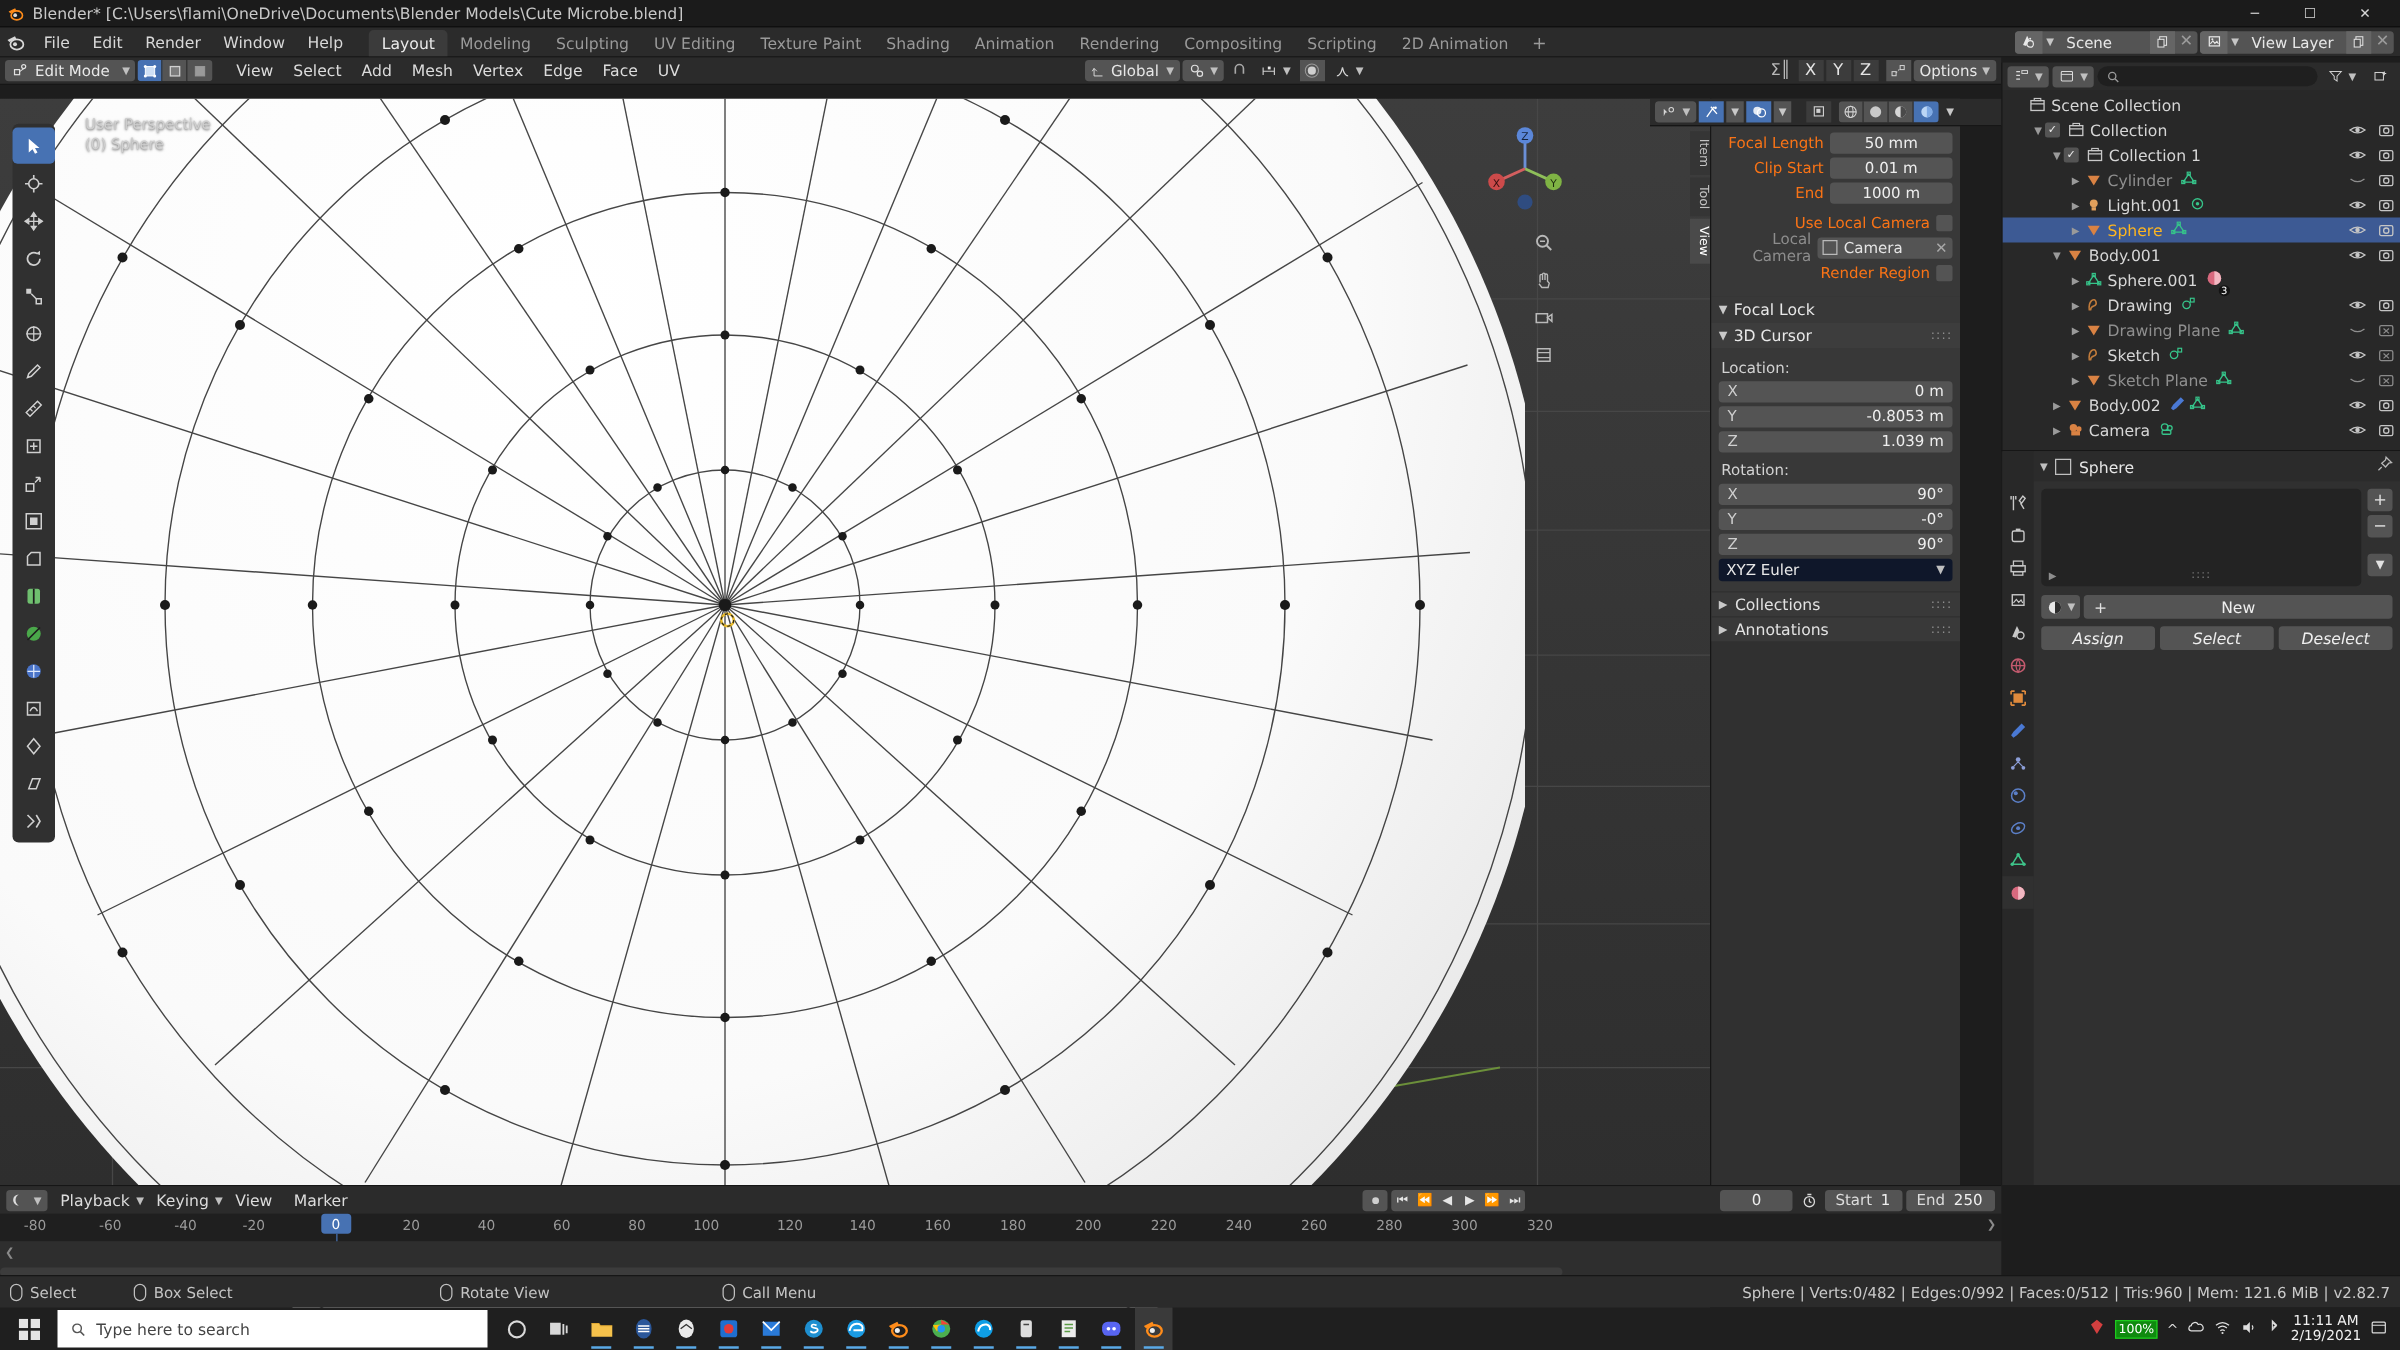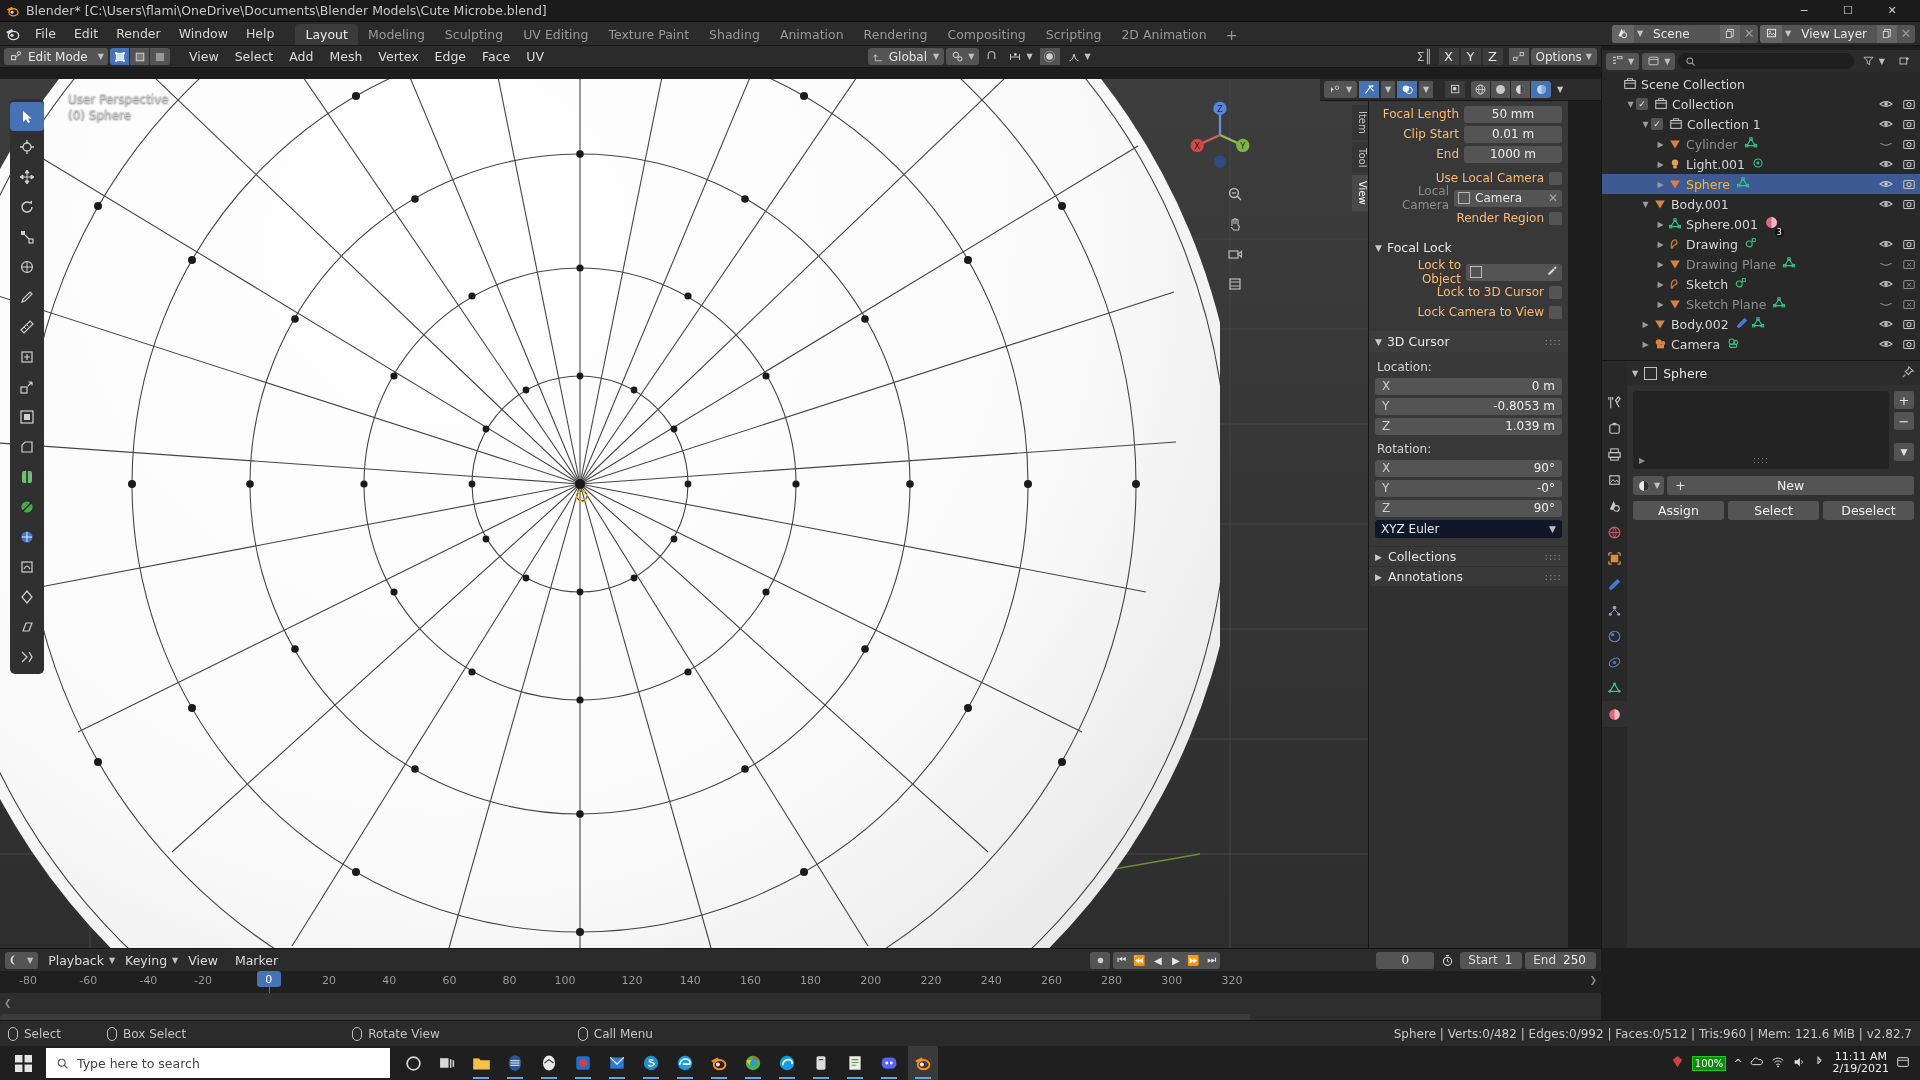--- a/index.html
+++ b/index.html
@@ -75,21 +75,21 @@
 
   
   .npanel{position:absolute;left:1368px;top:79px;width:200px;height:869px;background:#303030;
      border-left:1px solid #161616;overflow:hidden;}
   .pn-head{display:flex;align-items:center;height:21px;background:#3d3d3d;padding:0 6px;gap:5px;}
   .pn-head .tri{color:#c9c9c9;font-size:9px;}
   .pn-head .ttl{font-size:12.5px;color:#e8e8e8;}
   .pn-head .dots{margin-left:auto;color:#8e8e8e;font-size:10px;letter-spacing:1px;}
   .pn-body{padding:5px 6px 8px 6px;background:#383838;}
   .row{display:flex;align-items:center;height:18px;margin-bottom:2px;gap:5px;}
-  .row .lbl{font-size:12px;color:#fdba74;text-align:right;flex:0 0 auto;}
+  .row .lbl{font-size:12px;color:#f97316;text-align:right;flex:0 0 auto;}
   .row .lbl.dim{color:#8d8d8d;}
   .valfield{flex:1;height:17px;background:#545454;border-radius:3px;display:flex;align-items:center;
      justify-content:center;font-size:12px;color:#eee;}
   .valfield.lr{justify-content:space-between;padding:0 7px;}
   .valfield.lr .k{color:#cfcfcf;}
   .chk{width:13px;height:13px;background:#545454;border-radius:2px;flex:0 0 auto;}
   .sublabel{font-size:12px;color:#d2d2d2;margin:3px 0 3px 2px;}
   .objfield{flex:1;height:17px;background:#545454;border-radius:3px;display:flex;align-items:center;
      padding:0 4px;gap:5px;font-size:12px;color:#e5e5e5;}
   .objfield .sq{width:12px;height:12px;border:1px solid #b9b9b9;position:relative;}
@@ -146,21 +146,21 @@
      font-size:9px;letter-spacing:1px;}
   .matsidebtns{display:flex;flex-direction:column;gap:3px;}
   .sbtn{width:20px;height:18px;background:#545454;border-radius:3px;display:flex;align-items:center;
      justify-content:center;color:#e2e2e2;font-size:13px;}
   .newrow{display:flex;align-items:center;gap:3px;margin-top:7px;}
   .newrow .mdrop{height:19px;background:#545454;border-radius:3px;display:flex;align-items:center;
      gap:3px;padding:0 4px;}
   .newbtn{flex:1;height:19px;background:#545454;border-radius:3px;display:flex;align-items:center;
      justify-content:center;font-size:12.5px;color:#efefef;position:relative;}
   .newbtn .plus{position:absolute;left:8px;color:#e2e2e2;}
-  .asgrow{display:flex;gap:4px;margin-top:6px;}
+  .asgrow{display:flex;gap:4px;margin-top:6px;font-style:italic;}
   .asgbtn{flex:1;height:19px;background:#545454;border-radius:3px;display:flex;align-items:center;
      justify-content:center;font-size:12.5px;color:#efefef;}
 
   
   .timeline{position:absolute;left:0;top:948px;width:1601px;height:72px;background:#2b2b2b;
      border-top:1px solid #161616;}
   .tl-header{height:22px;display:flex;align-items:center;gap:3px;padding:0 5px;background:#2b2b2b;}
   .tl-ruler{position:relative;height:22px;background:#1f1f1f;}
   .tl-ruler .tick{position:absolute;top:3px;font-size:11px;color:#9a9a9a;transform:translateX(-50%);}
   .playhead{position:absolute;top:0;width:24px;height:16px;background:#4772b3;border-radius:3px;
@@ -808,41 +808,20 @@
       <div class="row" style="justify-content:flex-end">
         <span class="lbl">Render Region</span>
         <span class="chk"></span>
       </div>
     </div>
 
     <div class="pn-head" style="background:#383838">
       <span class="tri">▼</span>
       <span class="ttl">Focal Lock</span>
     </div>
-    <div class="pn-body">
-      <div class="row">
-        <span class="lbl" style="width:86px">Lock to Object</span>
-        <span class="objfield">
-          <span class="sq"></span>
-          <span class="x" style="margin-left:auto">
-            <svg width="12" height="12" viewBox="0 0 16 16">
-                <path d="M3 13 L3 11 L9.5 4.5 L11.5 6.5 L5 13 Z M10 4 L12 6 L13.5 4.5 a1.4 1.4 0 0 0 -2 -2 Z" fill="#d8d8d8"></path>
-              </svg>
-          </span>
-        </span>
-      </div>
-      <div class="row" style="justify-content:flex-end">
-        <span class="lbl">Lock to 3D Cursor</span>
-        <span class="chk"></span>
-      </div>
-      <div class="row" style="justify-content:flex-end">
-        <span class="lbl">Lock Camera to View</span>
-        <span class="chk"></span>
-      </div>
-    </div>
 
     <div class="pn-head">
       <span class="tri">▼</span>
       <span class="ttl">3D Cursor</span>
       <span class="dots">::::</span>
     </div>
     <div class="pn-body">
       <div class="sublabel">Location:</div>
       <div class="row">
         <span class="valfield lr">

